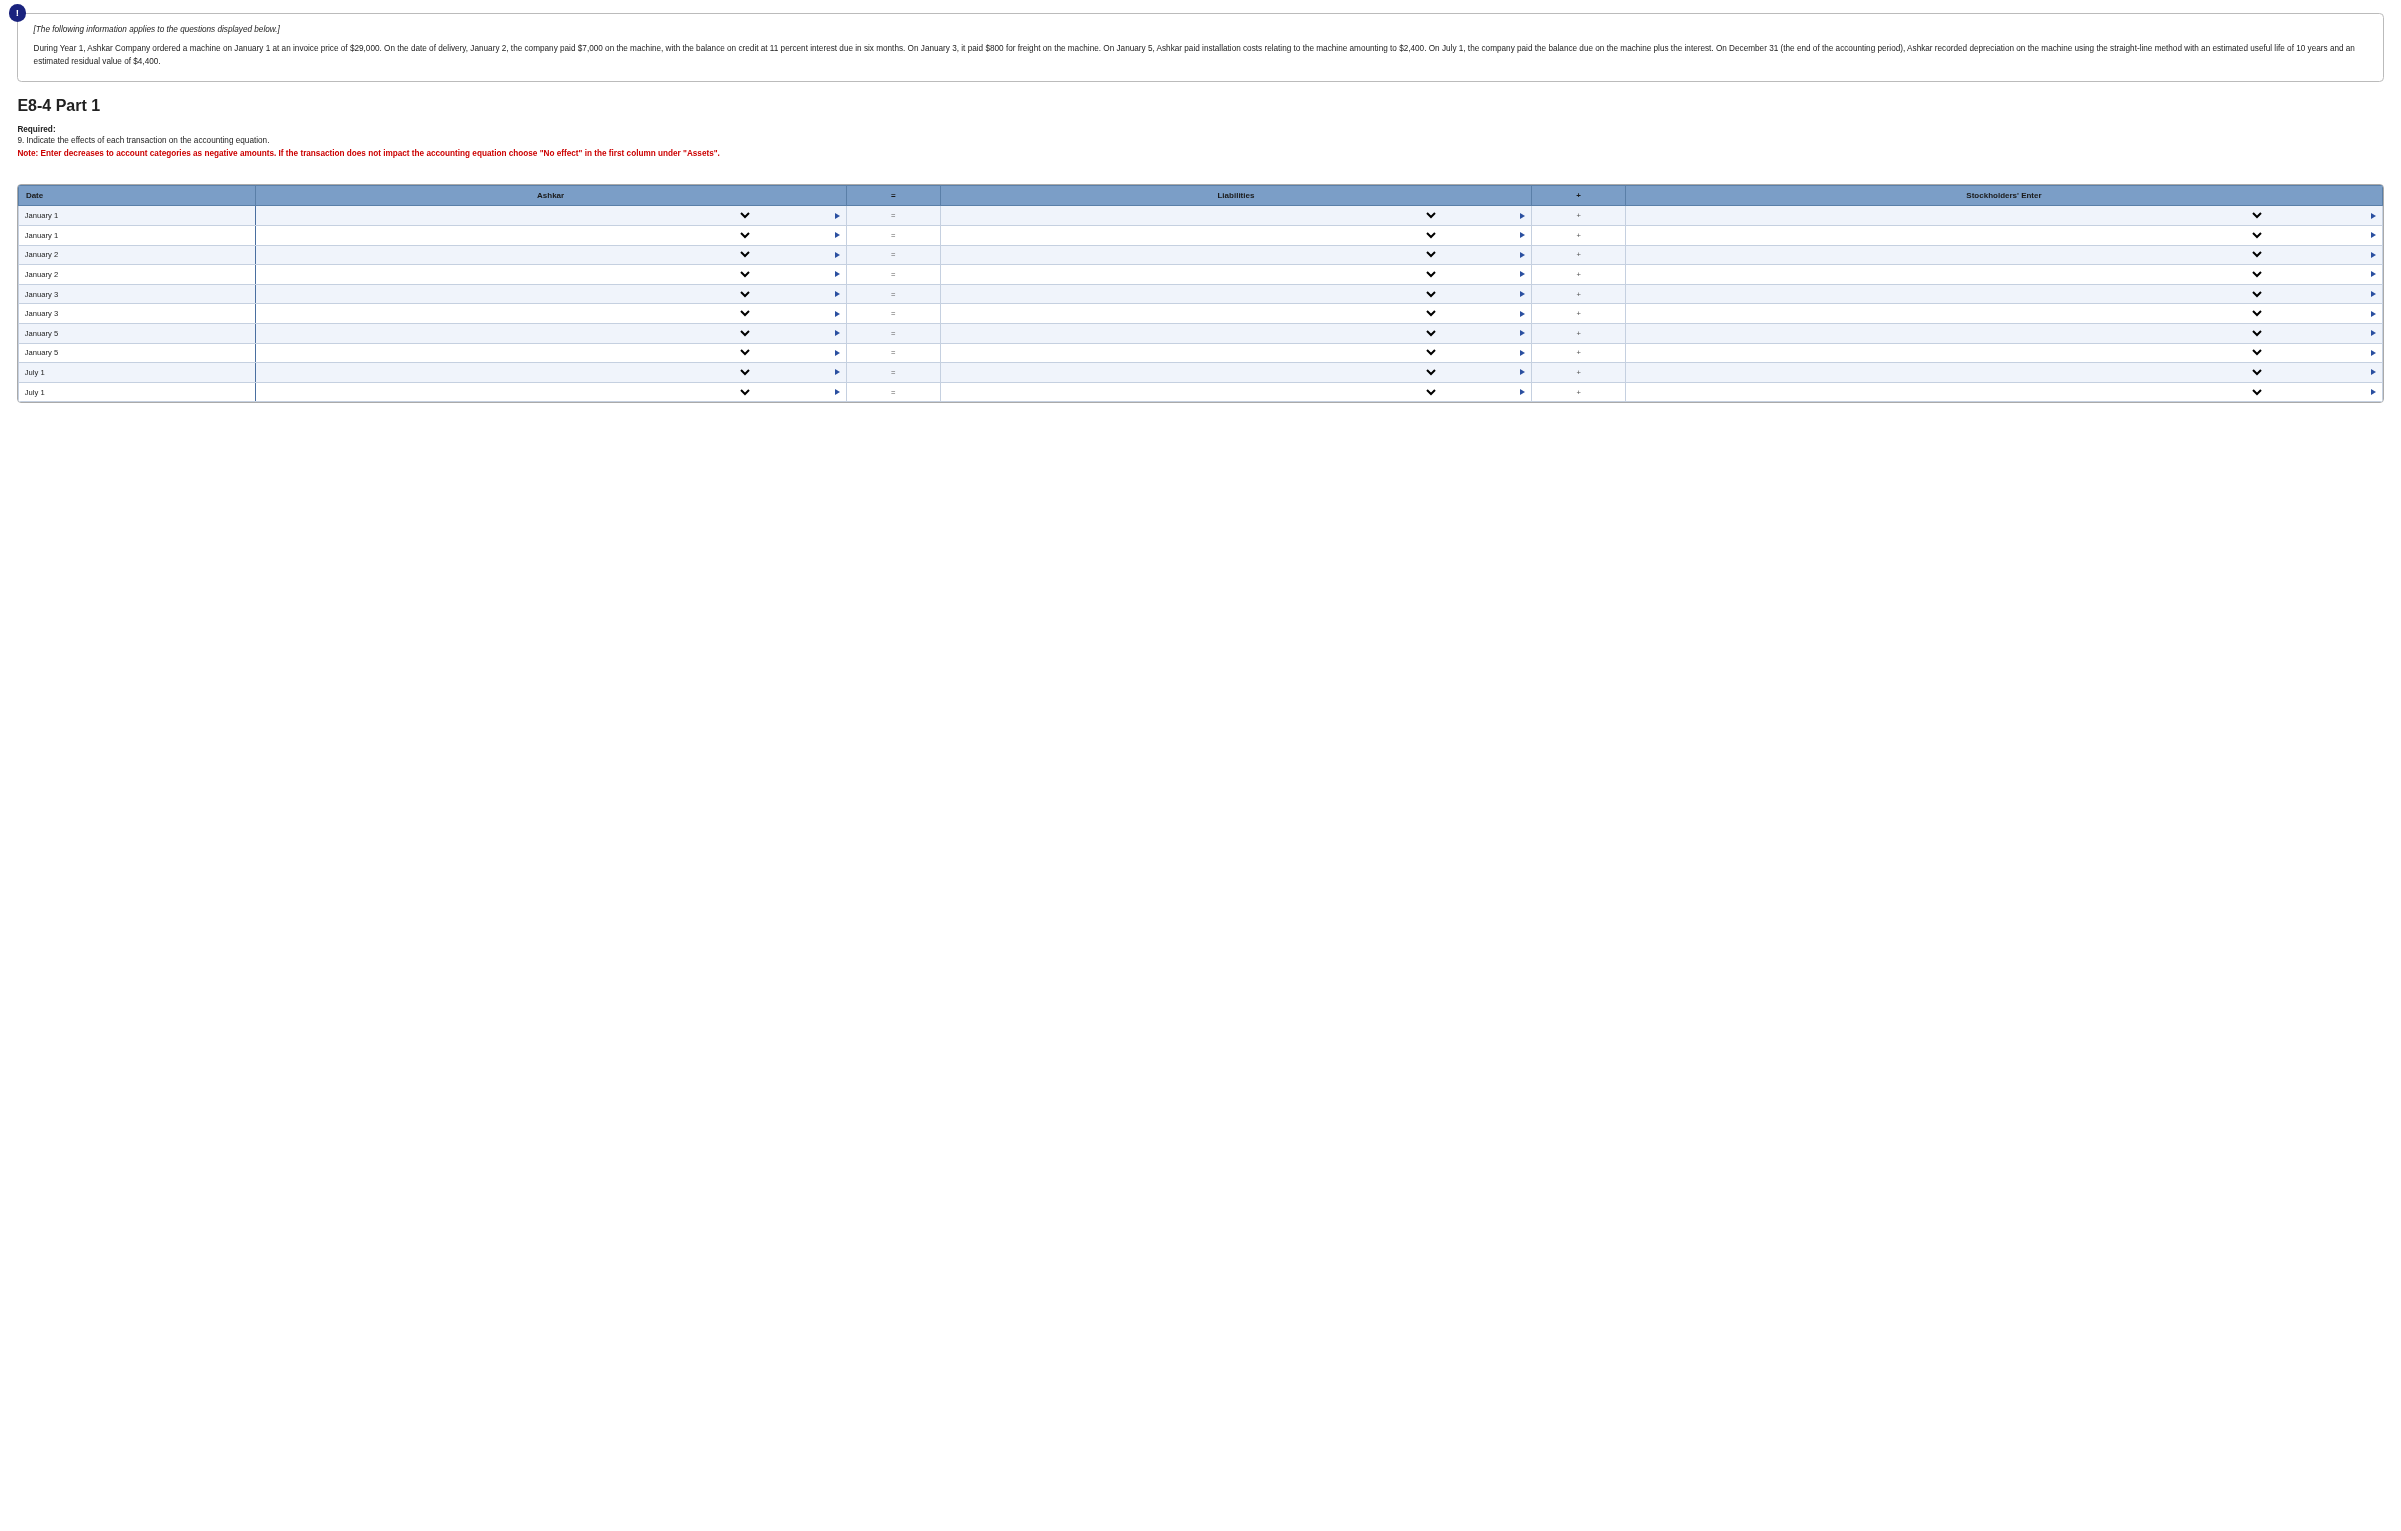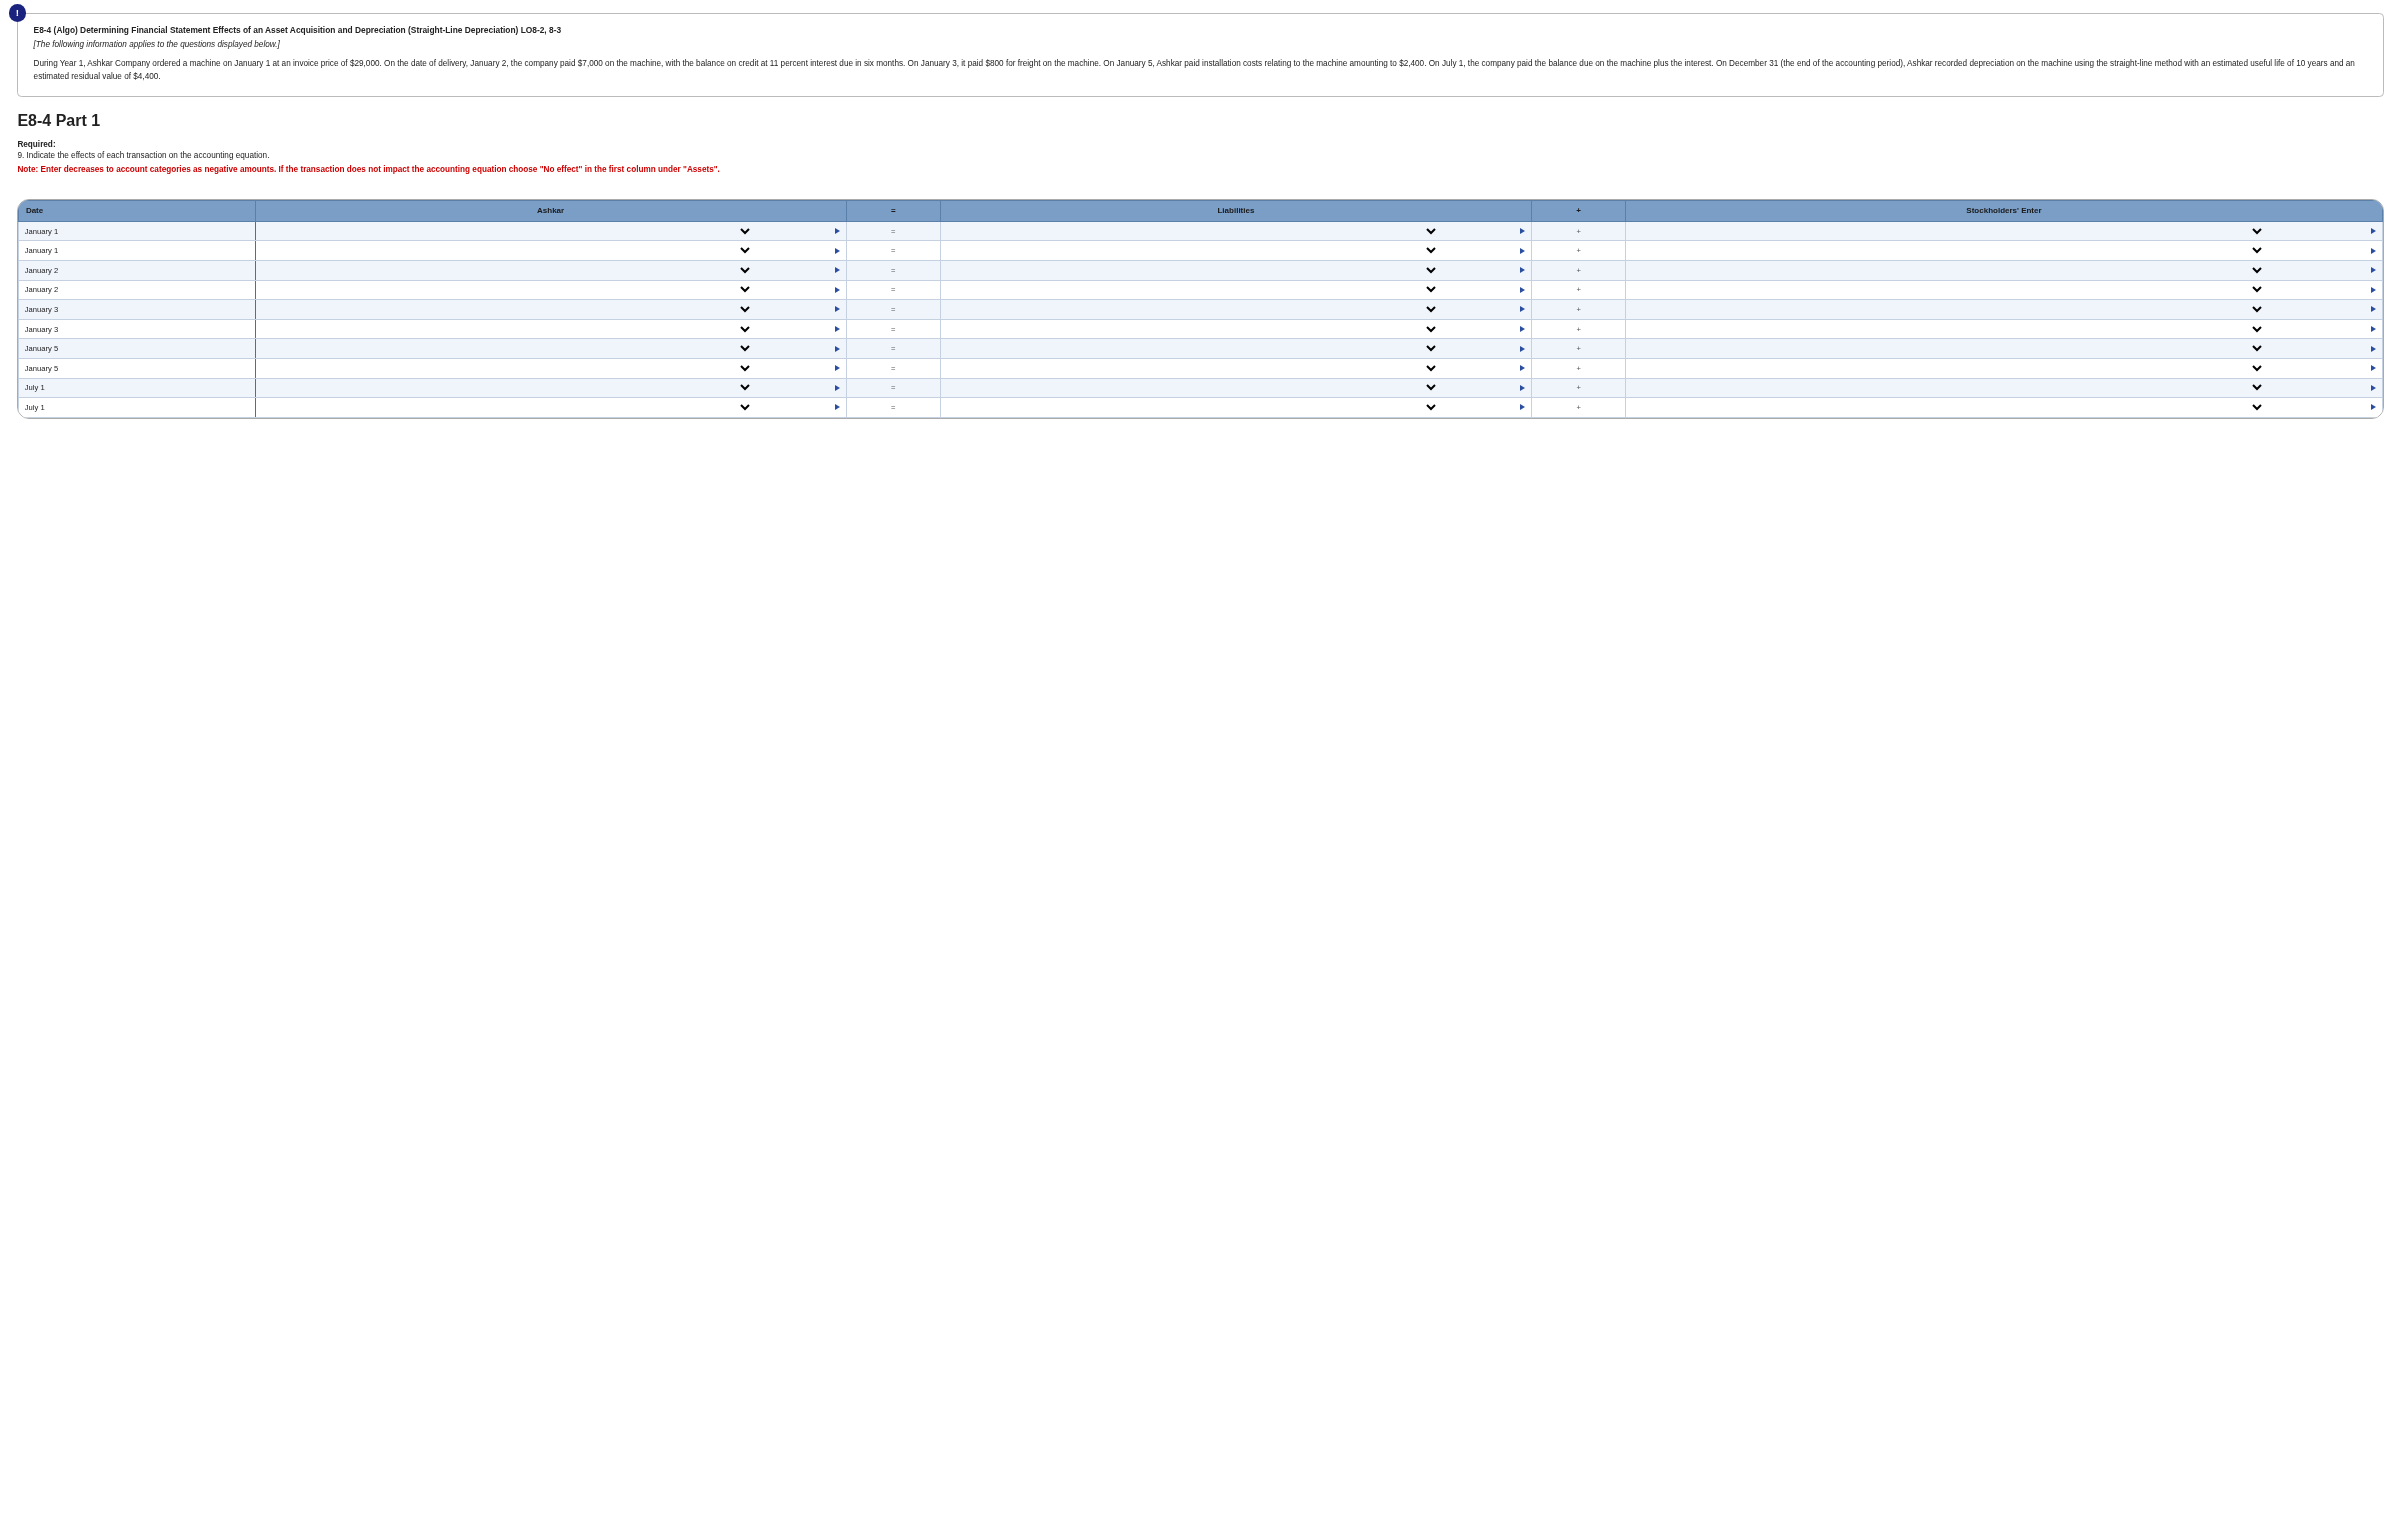--- a/index.html
+++ b/index.html
@@ -74,21 +74,21 @@
 
     .required-note {
       color: #cc0000;
       font-weight: bold;
       margin-bottom: 23px;
       line-height: 1.5;
     }
 
     .table-container {
       border: 0.5px solid #aaa;
-      border-radius: 12px;
+      border-radius: 4px;
       overflow: hidden;
       margin-top: 4.4px;
     }
 
     table {
       width: 100%;
       border-collapse: collapse;
     }
 
     thead tr {
@@ -174,21 +174,20 @@
 
     .cell-with-arrow .arrow-right {
       flex-shrink: 0;
     }
   </style>
 </head>
 <body>
 
 <div class="info-box">
   <div class="info-icon">!</div>
-  <div class="problem-title">E8-4 (Algo) Determining Financial Statement Effects of an Asset Acquisition and Depreciation (Straight-Line Depreciation) LO8-2, 8-3</div>
   <div class="italic-note">[The following information applies to the questions displayed below.]</div>
   <div class="problem-body">During Year 1, Ashkar Company ordered a machine on January 1 at an invoice price of $29,000. On the date of delivery, January 2, the company paid $7,000 on the machine, with the balance on credit at 11 percent interest due in six months. On January 3, it paid $800 for freight on the machine. On January 5, Ashkar paid installation costs relating to the machine amounting to $2,400. On July 1, the company paid the balance due on the machine plus the interest. On December 31 (the end of the accounting period), Ashkar recorded depreciation on the machine using the straight-line method with an estimated useful life of 10 years and an estimated residual value of $4,400.</div>
 </div>
 
 <div class="part-heading">E8-4 Part 1</div>
 
 <div class="required-bold">Required:</div>
 <div style="margin-bottom:3.3px;">9. Indicate the effects of each transaction on the accounting equation.</div>
 <div class="required-note">Note: Enter decreases to account categories as negative amounts. If the transaction does not impact the accounting equation choose "No effect" in the first column under "Assets".</div>
 

